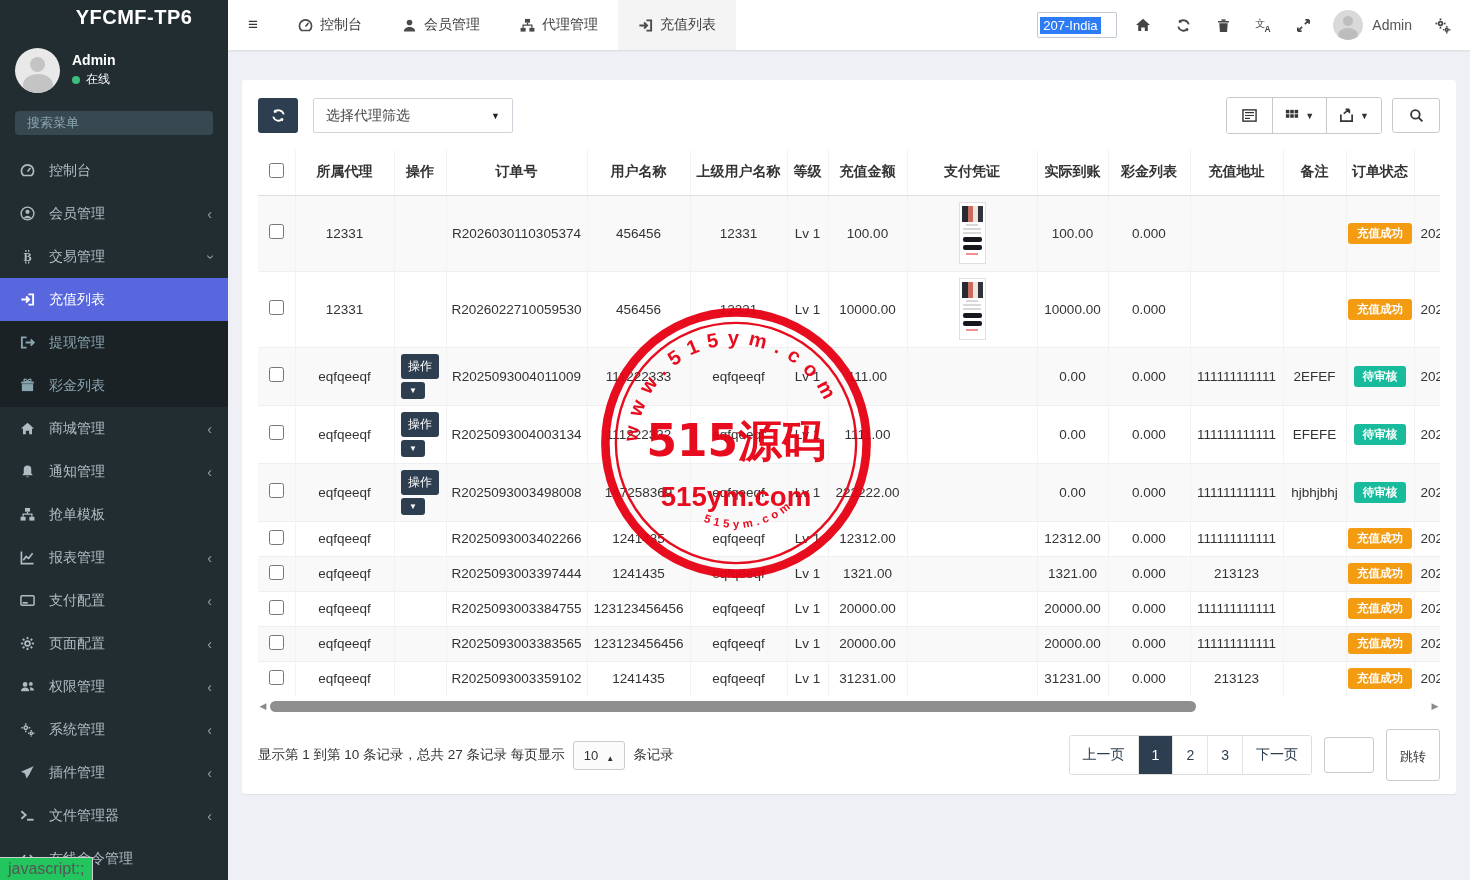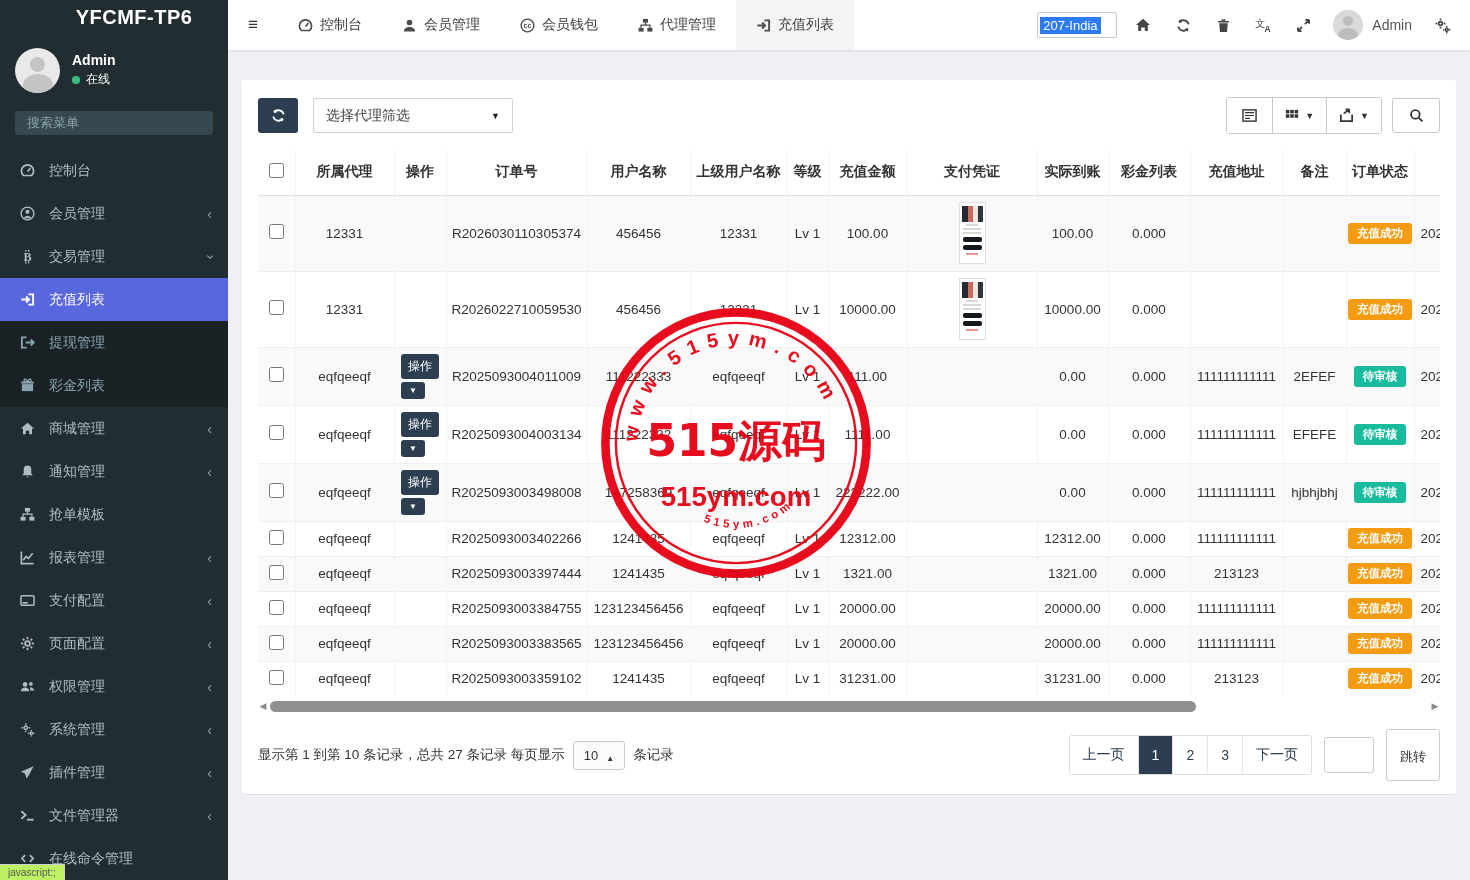--- a/index.html
+++ b/index.html
@@ -22,21 +22,21 @@
   .menu-search input::placeholder { color:#8aa4af; }
   .menu-search .s-ic { color:#8aa4af; display:flex; }
   .menu { list-style:none; margin-top:10px; flex:1; }
   .menu-item { height:43px; display:flex; align-items:center; padding:0 16px 0 20px; font-size:14px; color:#b0bcc2; cursor:pointer; }
   .menu-item .mi-icon { width:22px; margin-right:7px; display:flex; align-items:center; }
   .menu-item .mi-label { flex:1; }
   .menu-item .mi-arrow { font-size:14px; color:#93a1aa; line-height:1; }
   .menu-item .mi-arrow.down { transform:rotate(-90deg); }
   .menu-item.sub { background:#1a2226; color:#8aa4af; }
   .menu-item.active { background:#5867dd; color:#fff; }
-  .js-tip { position:fixed; left:0; bottom:0; background:#bef264; border:1px solid #cfcfcf; border-left:none; border-bottom:none; color:#555; font-size:10px; padding:2px 8px; z-index:50; }
+  .js-tip { position:fixed; left:0; bottom:0; background:#22c55e; border:1px solid #cfcfcf; border-left:none; border-bottom:none; color:#555; font-size:16px; padding:2px 8px; z-index:50; }
 
   
   .main { flex:1; display:flex; flex-direction:column; min-width:0; }
   .navbar { height:50px; background:#fff; display:flex; align-items:stretch; box-shadow:0 1px 2px rgba(0,0,0,.1); position:relative; z-index:5; }
   .nav-burger { width:50px; display:flex; align-items:center; justify-content:center; font-size:17px; color:#363636; cursor:pointer; }
   .nav-tabs { display:flex; }
   .nav-tab { display:flex; align-items:center; gap:7px; padding:0 20px; font-size:14px; color:#404040; cursor:pointer; }
   .nav-tab .t-ic { display:flex; color:#4a4a4a; }
   .nav-tab.active { background:#f4f4f4; }
   .nav-right { margin-left:auto; display:flex; align-items:center; padding-right:8px; }
@@ -346,29 +346,20 @@
           <span>控制台</span>
         </div>
         <div class="nav-tab">
           <span class="t-ic">
             <svg class="ic" width="15" height="15" viewBox="0 0 16 16" fill="currentColor">
               <circle cx="8" cy="4.8" r="3"></circle>
               <path d="M2 14.5c0-3.2 2.7-4.8 6-4.8s6 1.6 6 4.8z"></path>
             </svg>
           </span>
           <span>会员管理</span>
-        </div>
-        <div class="nav-tab">
-          <span class="t-ic">
-            <svg class="ic" width="15" height="15" viewBox="0 0 16 16" fill="currentColor">
-              <circle cx="8" cy="8" r="6.8" fill="none" stroke="currentColor" stroke-width="1.4"></circle>
-              <text x="8" y="10.6" font-size="7.5" font-weight="bold" text-anchor="middle" fill="currentColor">cc</text>
-            </svg>
-          </span>
-          <span>会员钱包</span>
         </div>
         <div class="nav-tab">
           <span class="t-ic">
             <svg class="ic" width="15" height="15" viewBox="0 0 16 16" fill="currentColor">
               <rect x="5.3" y="1" width="5.4" height="4"></rect>
               <rect x="0.6" y="10.5" width="5.4" height="4"></rect>
               <rect x="10" y="10.5" width="5.4" height="4"></rect>
               <path d="M8 5v2.5M3.3 10.5V7.5h9.4v3" fill="none" stroke="currentColor" stroke-width="1.4"></path>
             </svg>
           </span>

